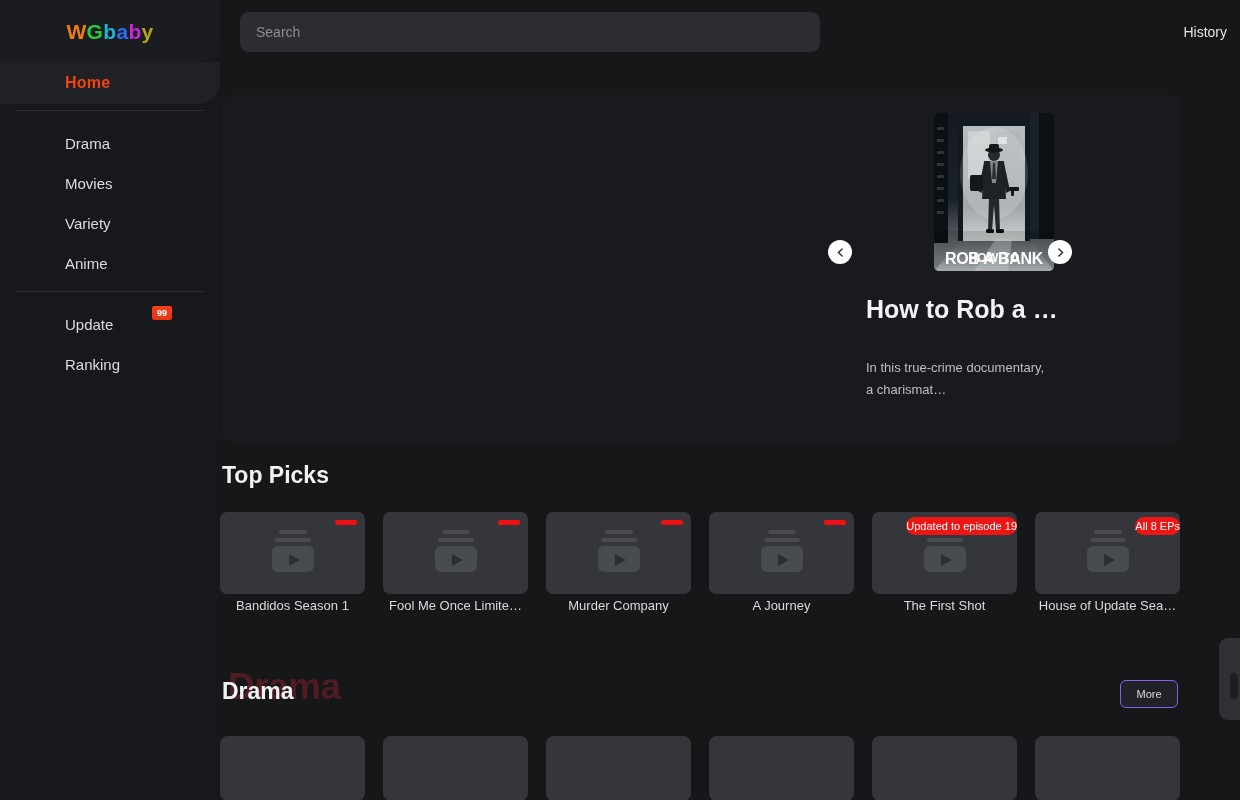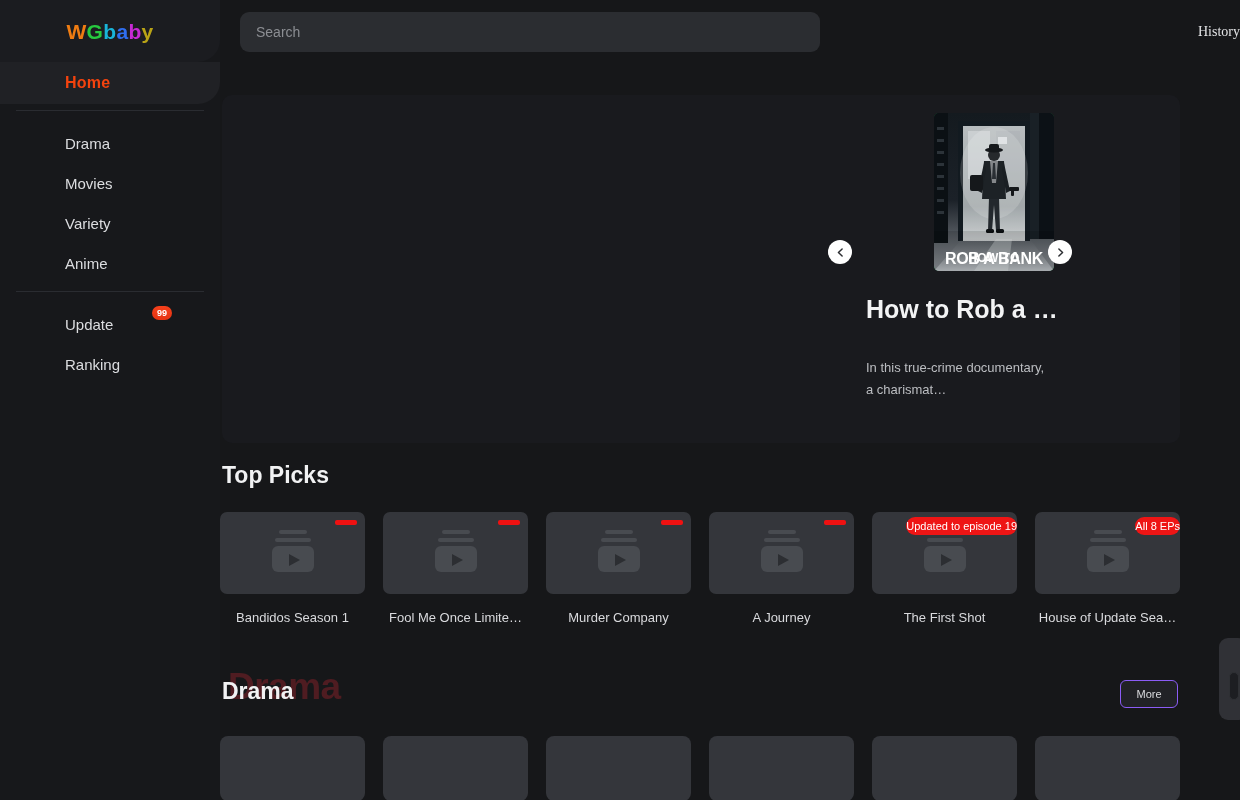--- a/index.html
+++ b/index.html
@@ -57,21 +57,21 @@
   .nav-item {
     position: absolute; left: 0; width: 220px; height: 40px;
     display: flex; align-items: center;
     color: #dcdde0; font-size: 15px;
     padding-left: 65px;
     cursor: pointer;
   }
   .nav-item .badge {
     position: absolute; left: 152px; top: 2px;
     min-width: 20px; height: 14px; padding: 0 4px;
-    border-radius: 7px;
+    border-radius: 2px;
     background: linear-gradient(180deg, #f5401b 0%, #e63312 100%);
     color: #fff; font-size: 9px; line-height: 14px;
     text-align: center; font-weight: bold;
   }
 
   
   .main {
     position: relative;
     flex: 1 1 auto; height: 800px;
     background: #161719;
@@ -85,22 +85,22 @@
     width: 580px; height: 40px;
     background: #2b2d31;
     border: none; outline: none;
     border-radius: 9px;
     color: #e6e6e8; font-size: 14px;
     padding: 0 16px;
     font-family: "Liberation Sans", sans-serif;
   }
   .search-box::placeholder { color: #8c8e93; }
   .history-link {
-    position: absolute; right: 0; top: 24px;
-    color: #e3e4e6; font-size: 14px; cursor: pointer; font-family: Liberation Serif, serif;
+    position: absolute; right: 13px; top: 24px;
+    color: #e3e4e6; font-size: 14px; cursor: pointer;
   }
 
   
   .hero {
     position: absolute; left: 2px; top: 95px;
     width: 958px; height: 348px;
     background: #191a1e;
     border-radius: 10px;
   }
   .carousel {
@@ -191,21 +191,21 @@
     width: 145px; height: 82px;
     background: #34363b;
     border-radius: 7px;
     overflow: hidden;
   }
   .placeholder-icon {
     position: absolute; left: 50%; top: 50%;
     transform: translate(-50%, -50%);
   }
   .card-label {
-    margin-top: 16px;
+    margin-top: 4px;
     width: 145px;
     color: #d9dadd; font-size: 13px;
     text-align: center;
     white-space: nowrap; overflow: hidden; text-overflow: ellipsis;
   }
   .tag-bar {
     position: absolute; right: 8px; top: 8px;
     width: 22px; height: 5px;
     border-radius: 2px;
     background: #ef1111;

